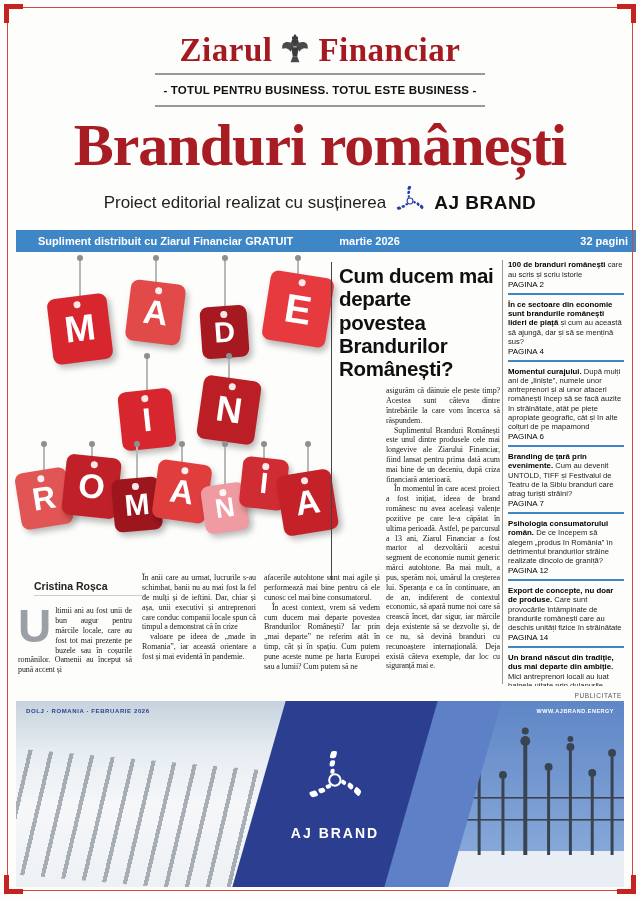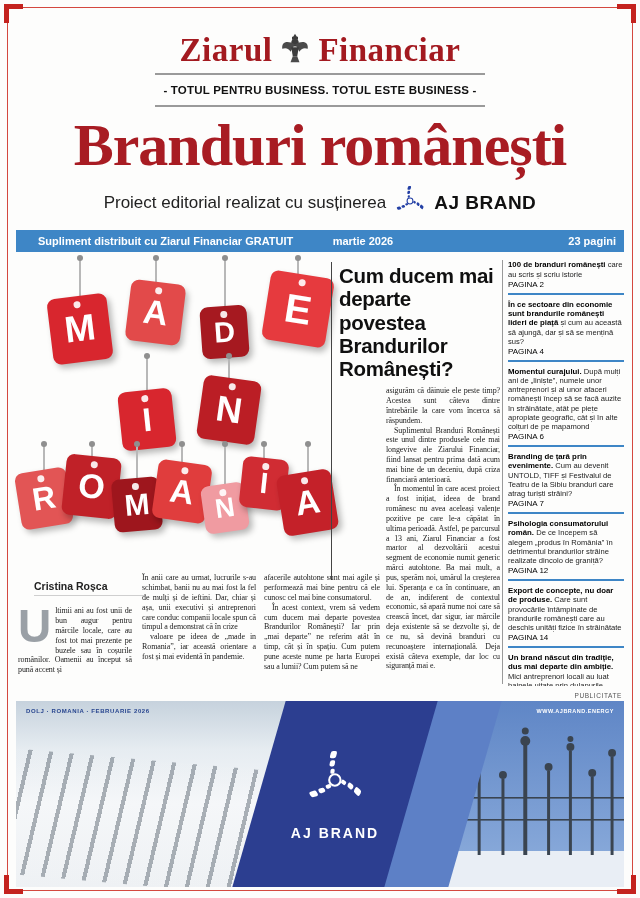--- a/index.html
+++ b/index.html
@@ -21,21 +21,21 @@
            font-size:11.5px;font-weight:bold;color:#111;letter-spacing:.2px;}
 
   .big-title{margin-top:8px;text-align:center;font-family:"Liberation Serif",serif;font-weight:bold;
              font-size:60px;line-height:1.02;color:#a81c23;letter-spacing:-1px;}
 
   .subtitle-row{margin-top:8px;display:flex;align-items:center;justify-content:center;gap:8px;}
   .subtitle{font-size:17px;color:#222;}
   .sponsor-name{font-size:19px;font-weight:bold;color:#111;letter-spacing:.5px;}
 
   
-  .infobar{margin:8px 16px 0 16px;height:22px;background:#3e86c6;color:#fff;display:flex;align-items:center;
+  .infobar{margin:8px 4px 0 16px;height:22px;background:#3e86c6;color:#fff;display:flex;align-items:center;
            font-size:11px;font-weight:bold;padding:0 8px;box-sizing:border-box;}
   .infobar .ib-left{padding-left:14px;flex:1.25;}
   .infobar .ib-center{flex:1;text-align:left;}
   .infobar .ib-right{text-align:right;}
 
   
   .main{position:relative;margin:6px 16px 0 16px;height:430px;}
   .vrule1{position:absolute;left:315px;top:4px;height:318px;width:1px;background:#444;}
   .vrule2{position:absolute;left:486px;top:2px;height:424px;width:1px;background:#999;}
 
@@ -140,21 +140,21 @@
         </g>
         <circle cx="30" cy="30" r="5.5" fill="none" stroke="#2440a5" stroke-width="2"></circle>
       </svg>
     </span>
     <span class="sponsor-name">AJ BRAND</span>
   </div>
 
   <div class="infobar">
     <span class="ib-left">Supliment distribuit cu Ziarul Financiar GRATUIT</span>
     <span class="ib-center">martie 2026</span>
-    <span class="ib-right">23 pagini</span>
+    <span class="ib-right">32 pagini</span>
   </div>
 
   <div class="main">
     <div class="tags-graphic">
       <div class="tags-row" style="top: 0px; left: 34px; gap: 18px;">
           <div class="tag-wrap">
             <div class="t-string" style="height: 38px;"></div>
             <div class="tag" style="width: 60px; height: 66px; background: rgb(216, 38, 46); transform: rotate(-7deg); font-size: 37px;">M</div>
           </div>
           <div class="tag-wrap">

